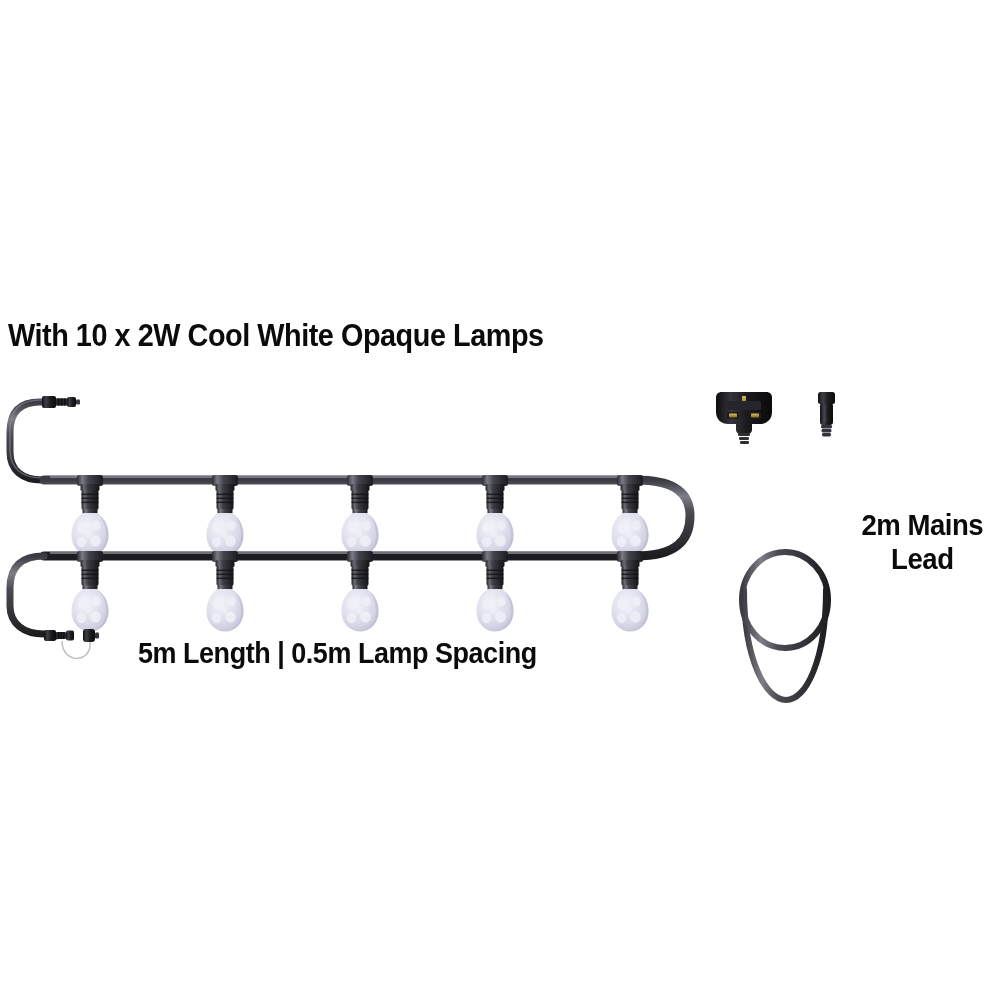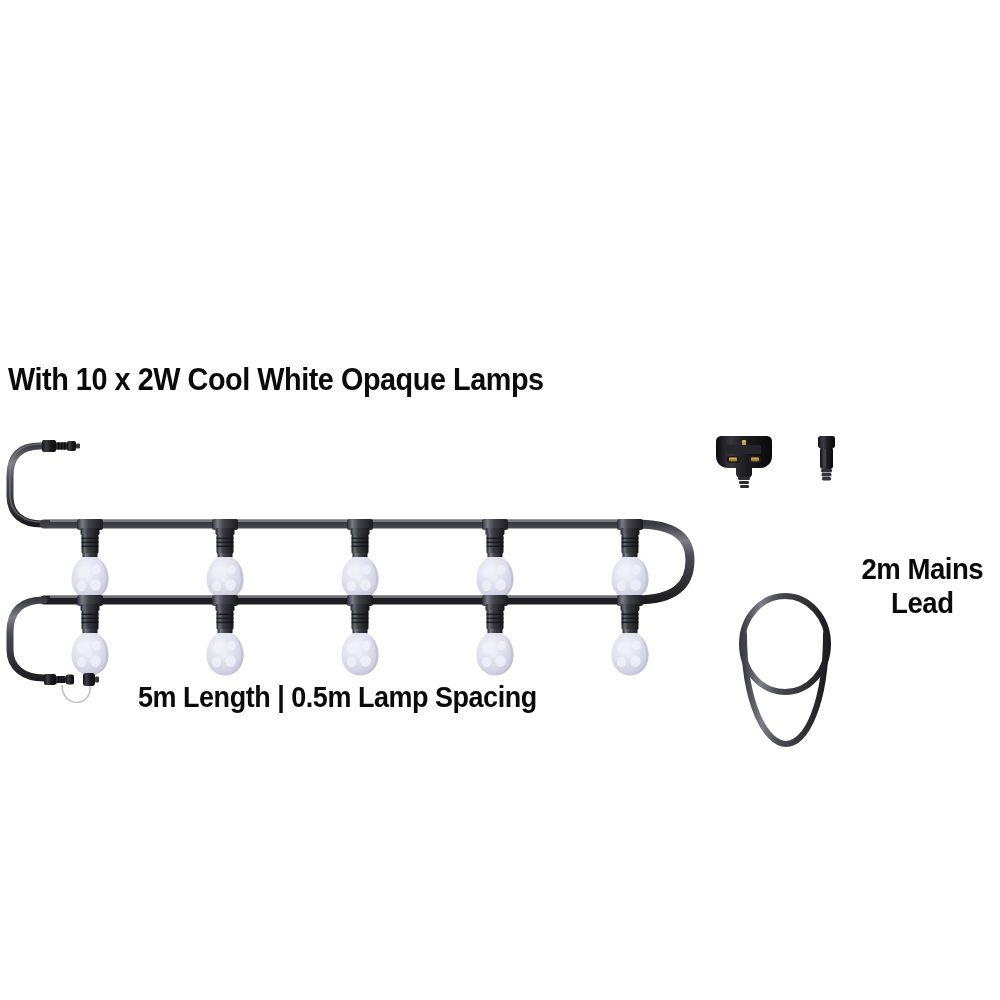--- a/index.html
+++ b/index.html
@@ -13,21 +13,20 @@
     overflow: hidden;
     font-family: "Liberation Sans", sans-serif;
     position: relative;
   }
   #stage {
     position: absolute;
     left: 0; top: 0;
     width: 1000px;
     height: 752px;
     background: #ffffff;
-    margin-top: 44px;
   }
   .label {
     position: absolute;
     font-family: "Liberation Sans", sans-serif;
     font-weight: bold;
     color: #0b0b0b;
     white-space: pre;
     letter-spacing: -0.5px;
     line-height: 1.18;
   }

